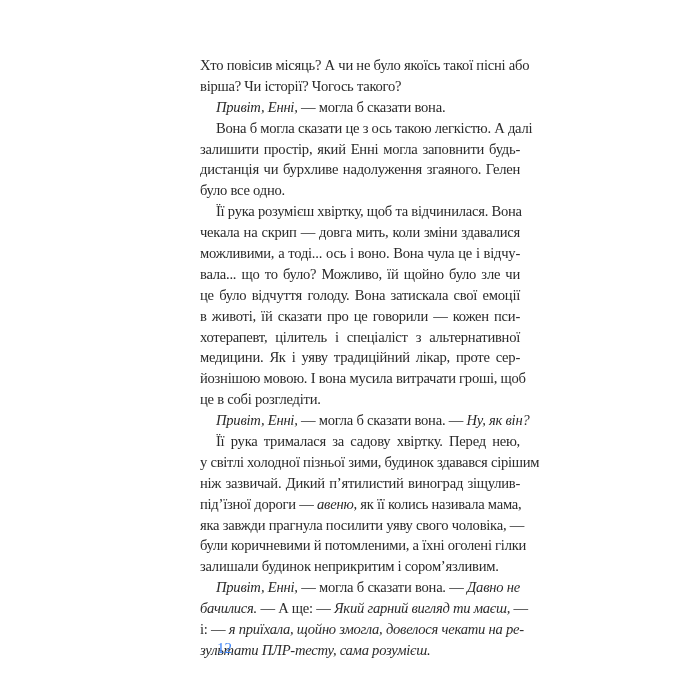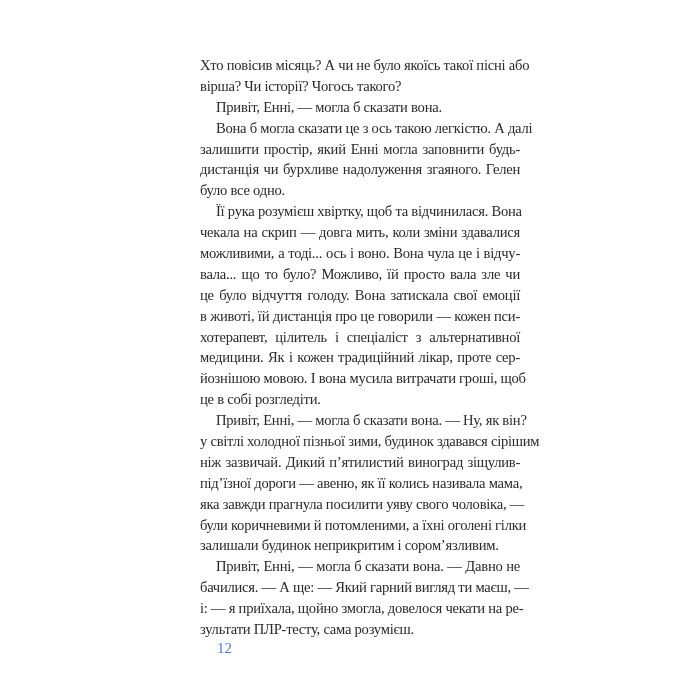--- a/index.html
+++ b/index.html
@@ -38,20 +38,21 @@
       font-family: "Liberation Serif", "DejaVu Serif", serif;
       font-size: 14.6px;
     }
     .line.last {
       text-align-last: left;
     }
     .line.indent {
       padding-left: 16px;
     }
     .it {
+      font-style: italic;
     }
     .page-number {
       position: absolute;
       left: 217px;
       top: 640px;
       font-family: "Liberation Serif", "DejaVu Serif", serif;
       font-size: 15px;
       color: #3b82f6;
     }
   </style>
@@ -63,28 +64,29 @@
       <div class="line"><span>Хто повісив місяць? А чи не було якоїсь такої пісні або</span></div>
       <div class="line last"><span>вірша? Чи історії? Чогось такого?</span></div>
       <div class="line indent last"><span class="it">Привіт, Енні,</span><span> — могла б сказати вона.</span></div>
       <div class="line indent"><span>Вона б могла сказати це з ось такою легкістю. А далі</span></div>
       <div class="line"><span>залишити простір, який Енні могла заповнити будь-</span></div>
       <div class="line"><span>дистанція чи бурхливе надолуження згаяного. Гелен</span></div>
       <div class="line last"><span>було все одно.</span></div>
       <div class="line indent"><span>Її рука розумієш хвіртку, щоб та відчинилася. Вона</span></div>
       <div class="line"><span>чекала на скрип — довга мить, коли зміни здавалися</span></div>
       <div class="line"><span>можливими, а тоді... ось і воно. Вона чула це і відчу-</span></div>
-      <div class="line"><span>вала... що то було? Можливо, їй просто вала зле чи</span></div>
+      <div class="line"><span>вала... що то було? Можливо, їй щойно було зле чи</span></div>
       <div class="line"><span>це було відчуття голоду. Вона затискала свої емоції</span></div>
-      <div class="line"><span>в животі, їй дистанція про це говорили — кожен пси-</span></div>
+      <div class="line"><span>в животі, їй сказати про це говорили — кожен пси-</span></div>
       <div class="line"><span>хотерапевт, цілитель і спеціаліст з альтернативної</span></div>
-      <div class="line"><span>медицини. Як і кожен традиційний лікар, проте сер-</span></div>
+      <div class="line"><span>медицини. Як і уяву традиційний лікар, проте сер-</span></div>
       <div class="line"><span>йознішою мовою. І вона мусила витрачати гроші, щоб</span></div>
       <div class="line last"><span>це в собі розгледіти.</span></div>
       <div class="line indent"><span class="it">Привіт, Енні,</span><span> — могла б сказати вона. — </span><span class="it">Ну, як він?</span></div>
+      <div class="line indent"><span>Її рука трималася за садову хвіртку. Перед нею,</span></div>
       <div class="line"><span>у світлі холодної пізньої зими, будинок здавався сірішим</span></div>
       <div class="line"><span>ніж зазвичай. Дикий п’ятилистий виноград зіщулив-</span></div>
       <div class="line"><span>під’їзної дороги — </span><span class="it">авеню</span><span>, як її колись називала мама,</span></div>
       <div class="line"><span>яка завжди прагнула посилити уяву свого чоловіка, —</span></div>
       <div class="line"><span>були коричневими й потомленими, а їхні оголені гілки</span></div>
       <div class="line last"><span>залишали будинок неприкритим і сором’язливим.</span></div>
       <div class="line indent"><span class="it">Привіт, Енні,</span><span> — могла б сказати вона. — </span><span class="it">Давно не</span></div>
       <div class="line"><span class="it">бачилися.</span><span> — А ще: — </span><span class="it">Який гарний вигляд ти маєш,</span><span> —</span></div>
       <div class="line"><span>і: — </span><span class="it">я приїхала, щойно змогла, довелося чекати на ре-</span></div>
       <div class="line last"><span class="it">зультати ПЛР-тесту, сама розумієш.</span></div>

